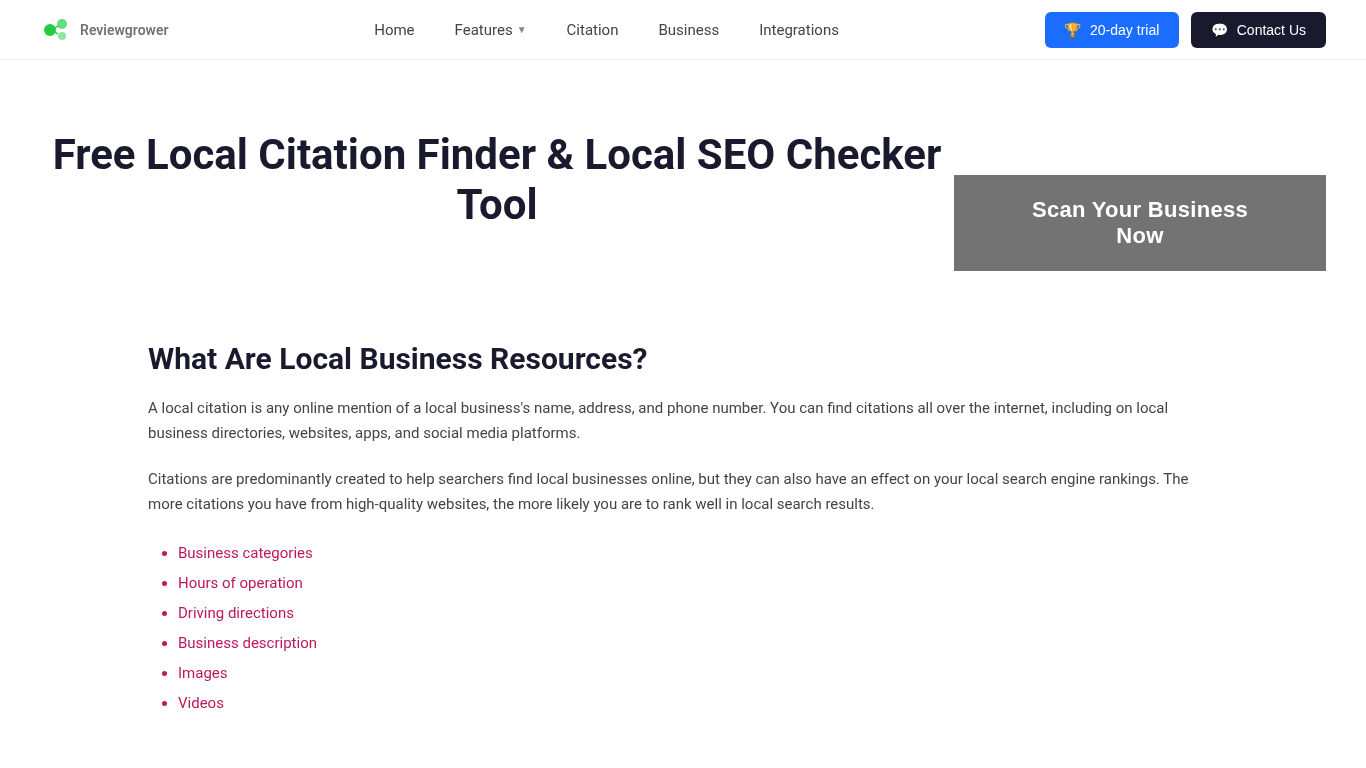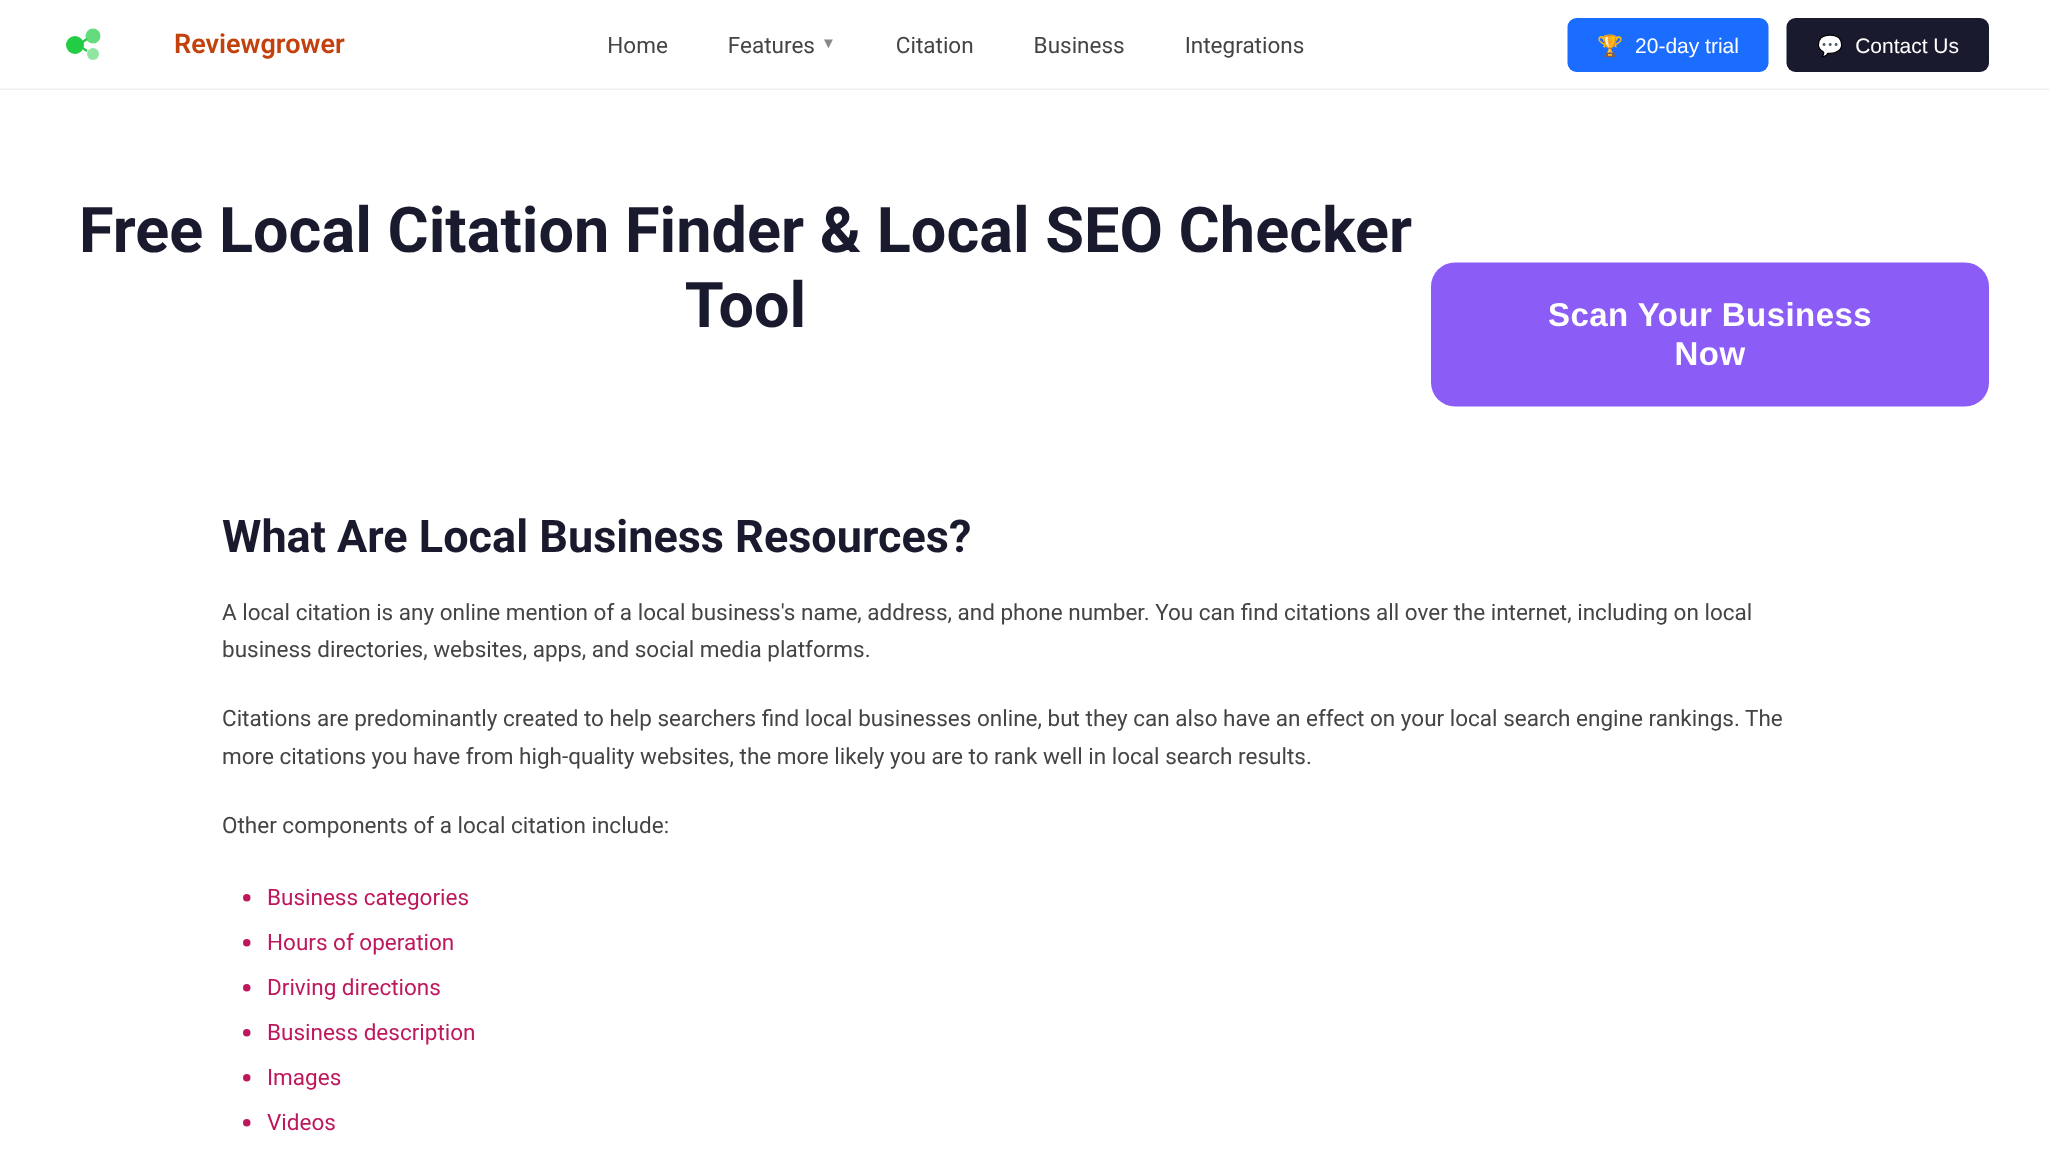--- a/index.html
+++ b/index.html
@@ -32,24 +32,23 @@
       align-items: center;
       gap: 8px;
     }
 
     .logo-icon {
       width: 32px;
       height: 32px;
     }
 
     .logo-text {
-      font-size: 18px;
+      font-size: 14px;
       font-weight: 600;
-      color: #c2410c;
-      margin-left: 36px;
+      color: #737373;
     }
 
     .nav-links {
       display: flex;
       align-items: center;
       gap: 40px;
       list-style: none;
     }
 
     .nav-links li a {
@@ -114,24 +113,24 @@
     .hero-title {
       font-size: 42px;
       font-weight: 700;
       color: #1a1a2e;
       text-align: center;
       margin-bottom: 40px;
       line-height: 1.2;
     }
 
     .btn-scan {
-      background: #8b5cf6;
+      background: #737373;
       color: #fff;
       border: none;
-      border-radius: 16px;
+      border-radius: 0;
       padding: 22px 60px;
       font-size: 22px;
       font-weight: 700;
       cursor: pointer;
       letter-spacing: 0.3px;
     }
 
     
     .content {
       max-width: 1150px;
@@ -215,21 +214,20 @@
 
 <section class="hero">
   <h1 class="hero-title">Free Local Citation Finder &amp; Local SEO Checker Tool</h1>
   <button class="btn-scan">Scan Your Business Now</button>
 </section>
 
 <div class="content">
   <h2 class="section-title">What Are Local Business Resources?</h2>
   <p class="section-para">A local citation is any online mention of a local business's name, address, and phone number. You can find citations all over the internet, including on local business directories, websites, apps, and social media platforms.</p>
   <p class="section-para">Citations are predominantly created to help searchers find local businesses online, but they can also have an effect on your local search engine rankings. The more citations you have from high-quality websites, the more likely you are to rank well in local search results.</p>
-  <p class="section-para">Other components of a local citation include:</p>
   <ul class="citation-list">
     <li>Business categories</li>
     <li>Hours of operation</li>
     <li>Driving directions</li>
     <li>Business description</li>
     <li>Images</li>
     <li>Videos</li>
   </ul>
 </div>
 

